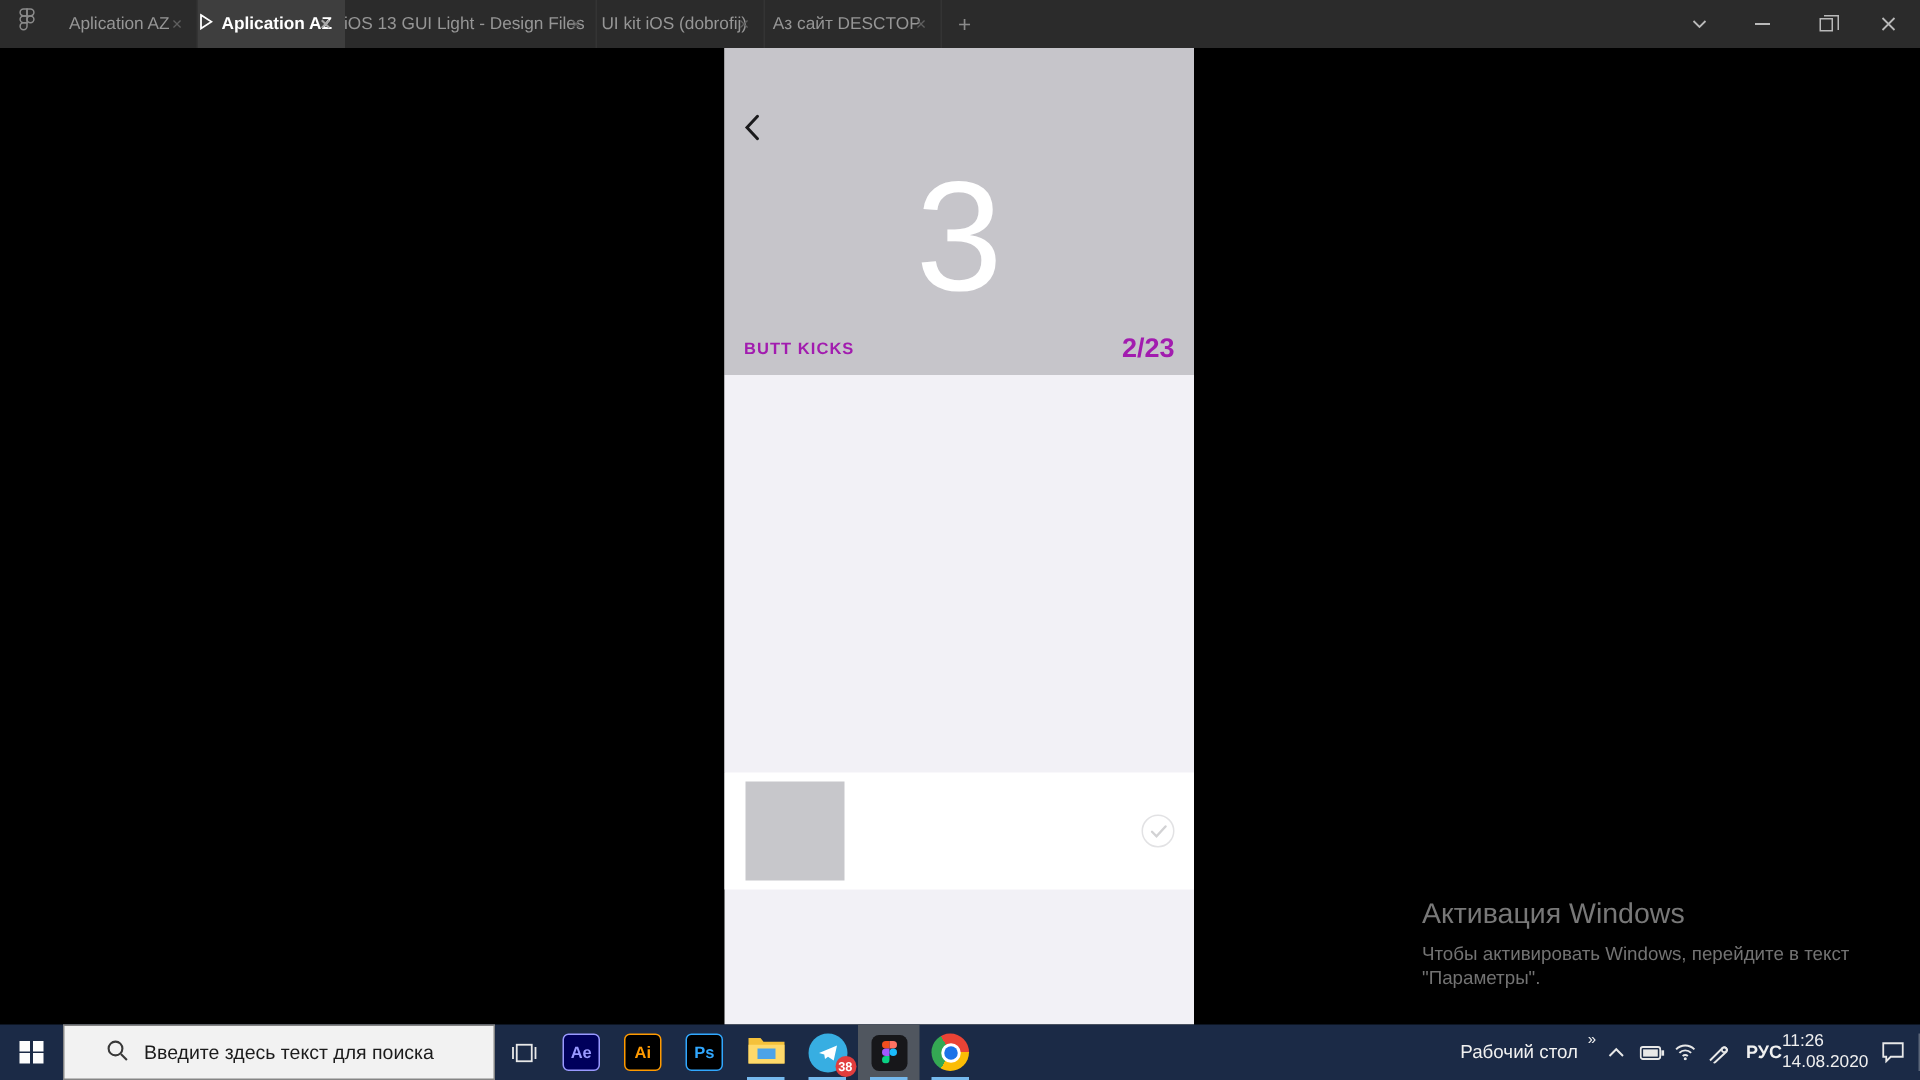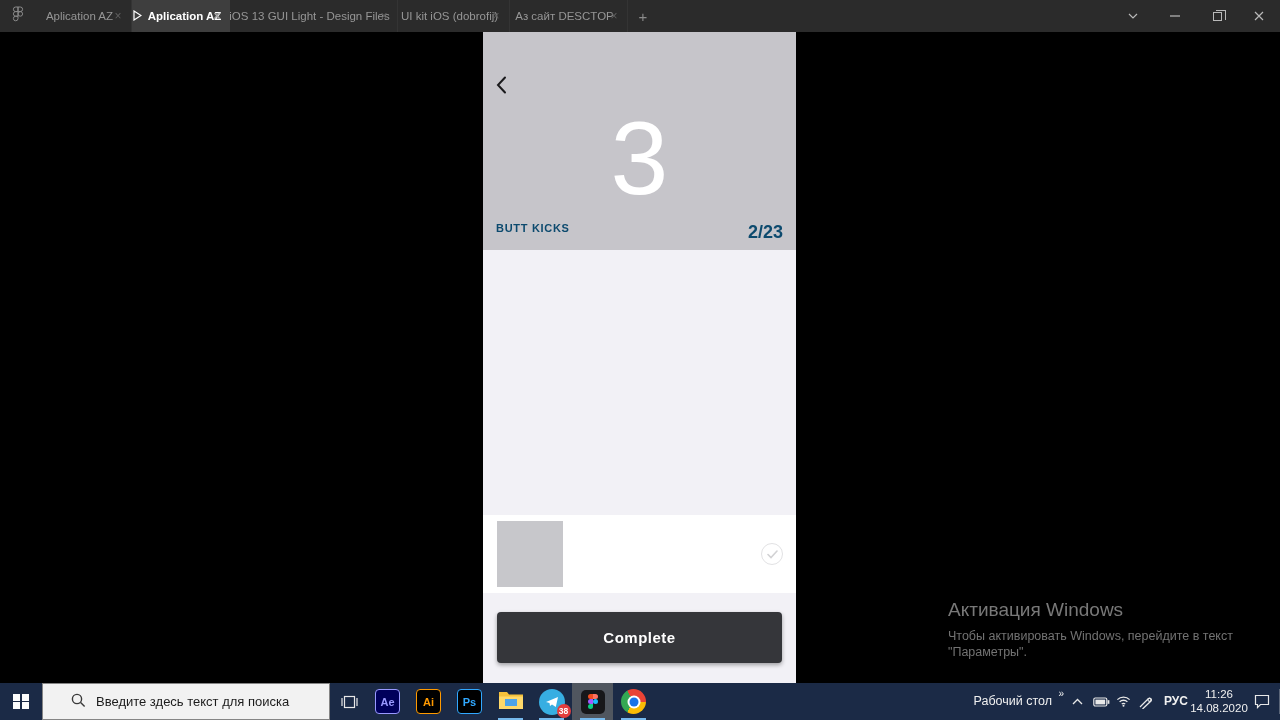--- a/index.html
+++ b/index.html
@@ -40,21 +40,21 @@
   .sig { display:flex; align-items:flex-end; gap:1.5px; height:11px; }
   .sig i { display:block; width:2.8px; background:#17171a; border-radius:1px; }
   .batt { position:relative; width:22px; height:11px; background:#17171a; border-radius:2.5px;
           border:1px solid #58585c; }
   .batt:after { content:""; position:absolute; right:-3.5px; top:3px; width:2px; height:4px;
                 background:#58585c; border-radius:0 1px 1px 0; }
   .back-btn { position:absolute; left:13px; top:44px; width:20px; height:20px; }
   .count-num { position:absolute; top:56px; left:0; width:100%; text-align:center;
                font-size:104px; line-height:140px; font-weight:500; color:#fff; }
   .count-footer { position:absolute; left:13px; right:13px; bottom:7px; display:flex;
-                  justify-content:space-between; align-items:flex-start; color:#0c4a6e; }
+                  justify-content:space-between; align-items:center; color:#a21caf; }
   .cf-name { font-size:11px; font-weight:bold; letter-spacing:.7px; }
   .cf-progress { font-size:18px; font-weight:bold; }
 
   .rest-area { position:absolute; left:0; top:218px; width:313px; height:265px; background:#f2f1f6; }
 
   .exercise-row { position:absolute; left:0; top:483px; width:313px; height:78px; background:#fff; }
   .thumb { position:absolute; left:14px; top:6px; width:66px; height:66px; background:#c7c7cb; }
   .ex-text { position:absolute; left:94px; top:15px; width:170px; }
   .ex-title { font-size:13.5px; font-weight:bold; color:#141416; line-height:17px;
               text-transform:uppercase; }
@@ -111,21 +111,21 @@
                     border-radius:50%; background:#1a73e8; }
   .tray { position:absolute; right:0; top:0; height:37px; color:#eaeaea; }
   .desktop-label { position:absolute; right:228px; top:11px; font-size:12.5px; color:#f0f0f0;
                    white-space:nowrap; }
   .chevrons-dbl { position:absolute; right:216px; top:5px; font-size:10px; color:#f0f0f0; }
   .tray-icon { position:absolute; top:0; height:37px; display:flex; align-items:center;
                justify-content:center; width:22px; }
   .ti-up { right:192px; } .ti-batt { right:168px; } .ti-wifi { right:146px; }
   .ti-pen { right:124px; }
   .lang { position:absolute; right:92px; top:11px; font-size:12px; font-weight:bold; color:#f0f0f0; }
-  .clock { position:absolute; right:30px; top:4px; width:62px; text-align:center; font-size:11.5px;
+  .clock { position:absolute; right:30px; top:4px; width:62px; text-align:left; font-size:11.5px;
            line-height:14px; color:#f0f0f0; }
   .notif { right:6px; position:absolute; top:0; height:37px; width:24px; display:flex;
            align-items:center; justify-content:center; }
   .show-desktop { position:absolute; right:0; top:6px; width:1px; height:25px; background:#5a6578; }
 </style>
 </head>
 <body>
 
 <div class="screen">
 
@@ -221,23 +221,20 @@
 
       <div class="exercise-row">
         <div class="thumb"></div>
         <div class="ex-check">
           <svg width="11" height="9" viewBox="0 0 11 9">
               <path d="M1 4.5l3 3L10 1" fill="none" stroke="#d2d2d4" stroke-width="1.6" stroke-linecap="round"></path>
             </svg>
         </div>
       </div>
 
-      <div class="bottom-area">
-        <button class="complete-btn">Complete</button>
-      </div>
     </div>
 
     <div class="watermark">
       <div class="wm-title">Активация Windows</div>
       <div class="wm-body">
         <span>Чтобы активировать Windows, перейдите в текст</span><br>
         <span>"Параметры".</span>
       </div>
     </div>
   </div>

